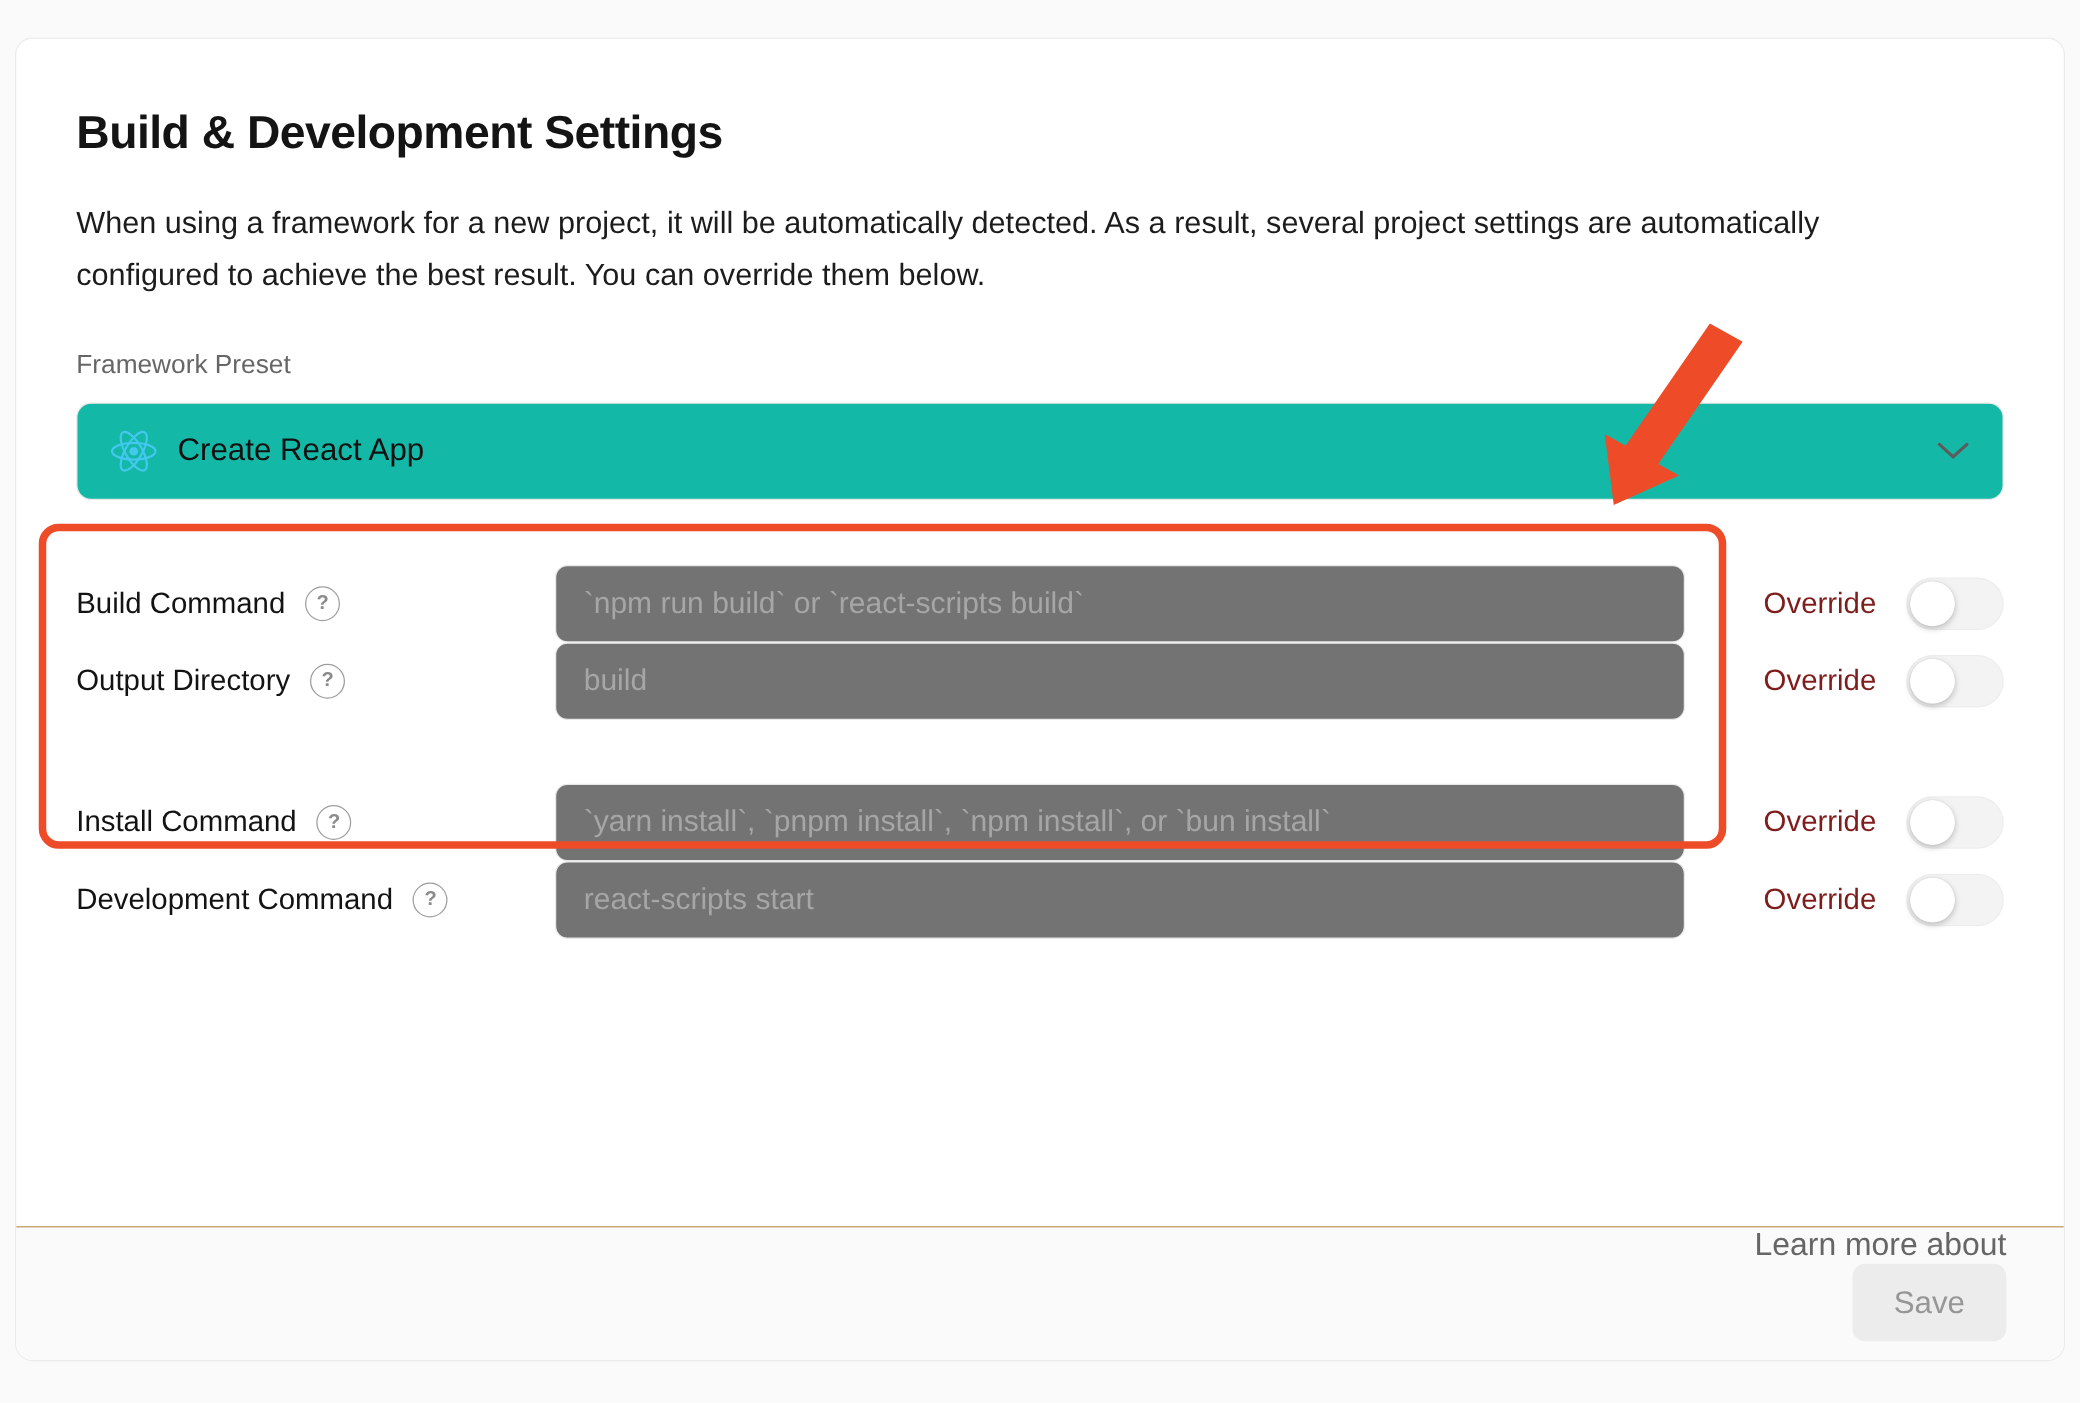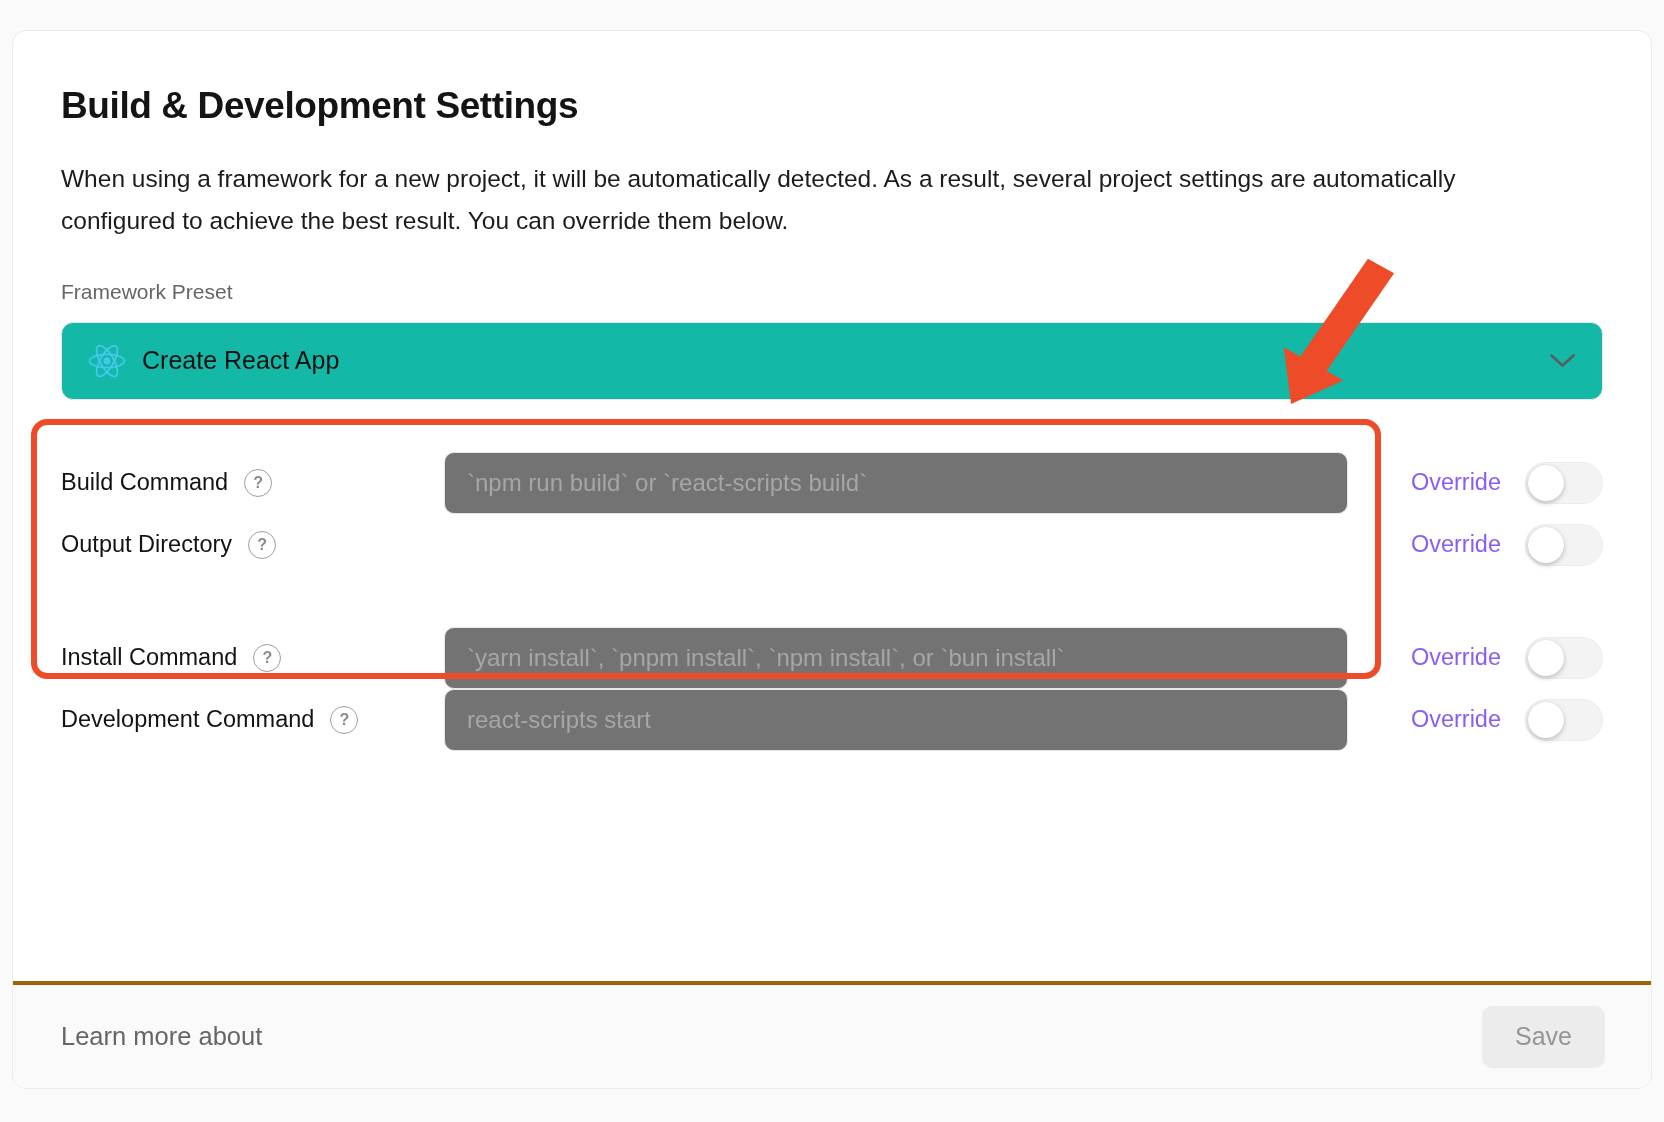--- a/index.html
+++ b/index.html
@@ -49,21 +49,21 @@
     display:flex;align-items:center;justify-content:center;cursor:pointer;flex-shrink:0;
   }
   .row-input{
     width:904px;height:62px;flex-shrink:0;
     background:#737373;border:1px solid #e8e8e8;border-radius:10px;
     padding:0 22px;font-size:24px;color:#111;outline:none;
     font-family:"Liberation Sans",sans-serif;
   }
   .row-input::placeholder{color:#a6a6a6;opacity:1;}
   .override{margin-left:auto;display:flex;align-items:center;gap:24px;}
-  .override-label{font-size:23.5px;font-weight:500;color:#8b5cf6;}
+  .override-label{font-size:23.5px;font-weight:500;color:#7f1d1d;}
   .toggle{
     width:78px;height:42px;border-radius:22px;position:relative;cursor:pointer;
     background:#f3f3f3;border:1px solid #ededed;
   }
   .toggle-knob{
     position:absolute;left:2px;top:2px;width:36px;height:36px;border-radius:50%;
     background:#fff;
     box-shadow:0 2px 5px rgba(0,0,0,0.22), 0 0 1px rgba(0,0,0,0.14);
   }
   .highlight-zone{position:relative;}
@@ -71,22 +71,22 @@
     position:absolute;left:-30px;top:-33px;width:1350px;height:260px;
     border:6px solid var(--annotation);border-radius:16px;
     pointer-events:none;z-index:5;
   }
   .annotation-arrow{
     position:absolute;left:1200px;top:-196px;width:140px;height:160px;
     pointer-events:none;z-index:6;
   }
   .footer{
     margin-top:auto;min-height:107px;
-    background:#fafafa;border-top:4px solid #a16207;border-radius:0 0 13px 13px;
-    display:flex;align-items:center;padding:0 46px 0 48px;
+    background:#fafafa;border-top:1px solid #a16207;border-radius:0 0 13px 13px;
+    display:flex;align-items:flex-end;padding:0 46px 0 48px;flex-direction:column;
   }
   .learn{font-size:25.5px;color:#666;display:flex;align-items:center;gap:10px;}
   .learn-link{
     color:var(--link);text-decoration:none;display:inline-flex;align-items:center;gap:9px;
     cursor:pointer;
   }
   .save-button{
     margin-left:auto;height:62px;padding:0 33px;
     background:#ececec;color:#969696;border:none;border-radius:10px;
     font-size:25px;font-family:Liberation Sans, sans-serif;cursor:default;
@@ -148,20 +148,21 @@
           </div>
         </div>
 
         <div class="row" style="margin-bottom:0;">
           <div class="row-label">
             <span>Output Directory</span>
             <span class="help-icon">
                 <span>?</span>
               </span>
           </div>
+          <input class="row-input" type="text" placeholder="build" style="">
           <div class="override">
             <span class="override-label">Override</span>
             <div class="toggle">
               <div class="toggle-knob"></div>
             </div>
           </div>
         </div>
 
       </div>
 

